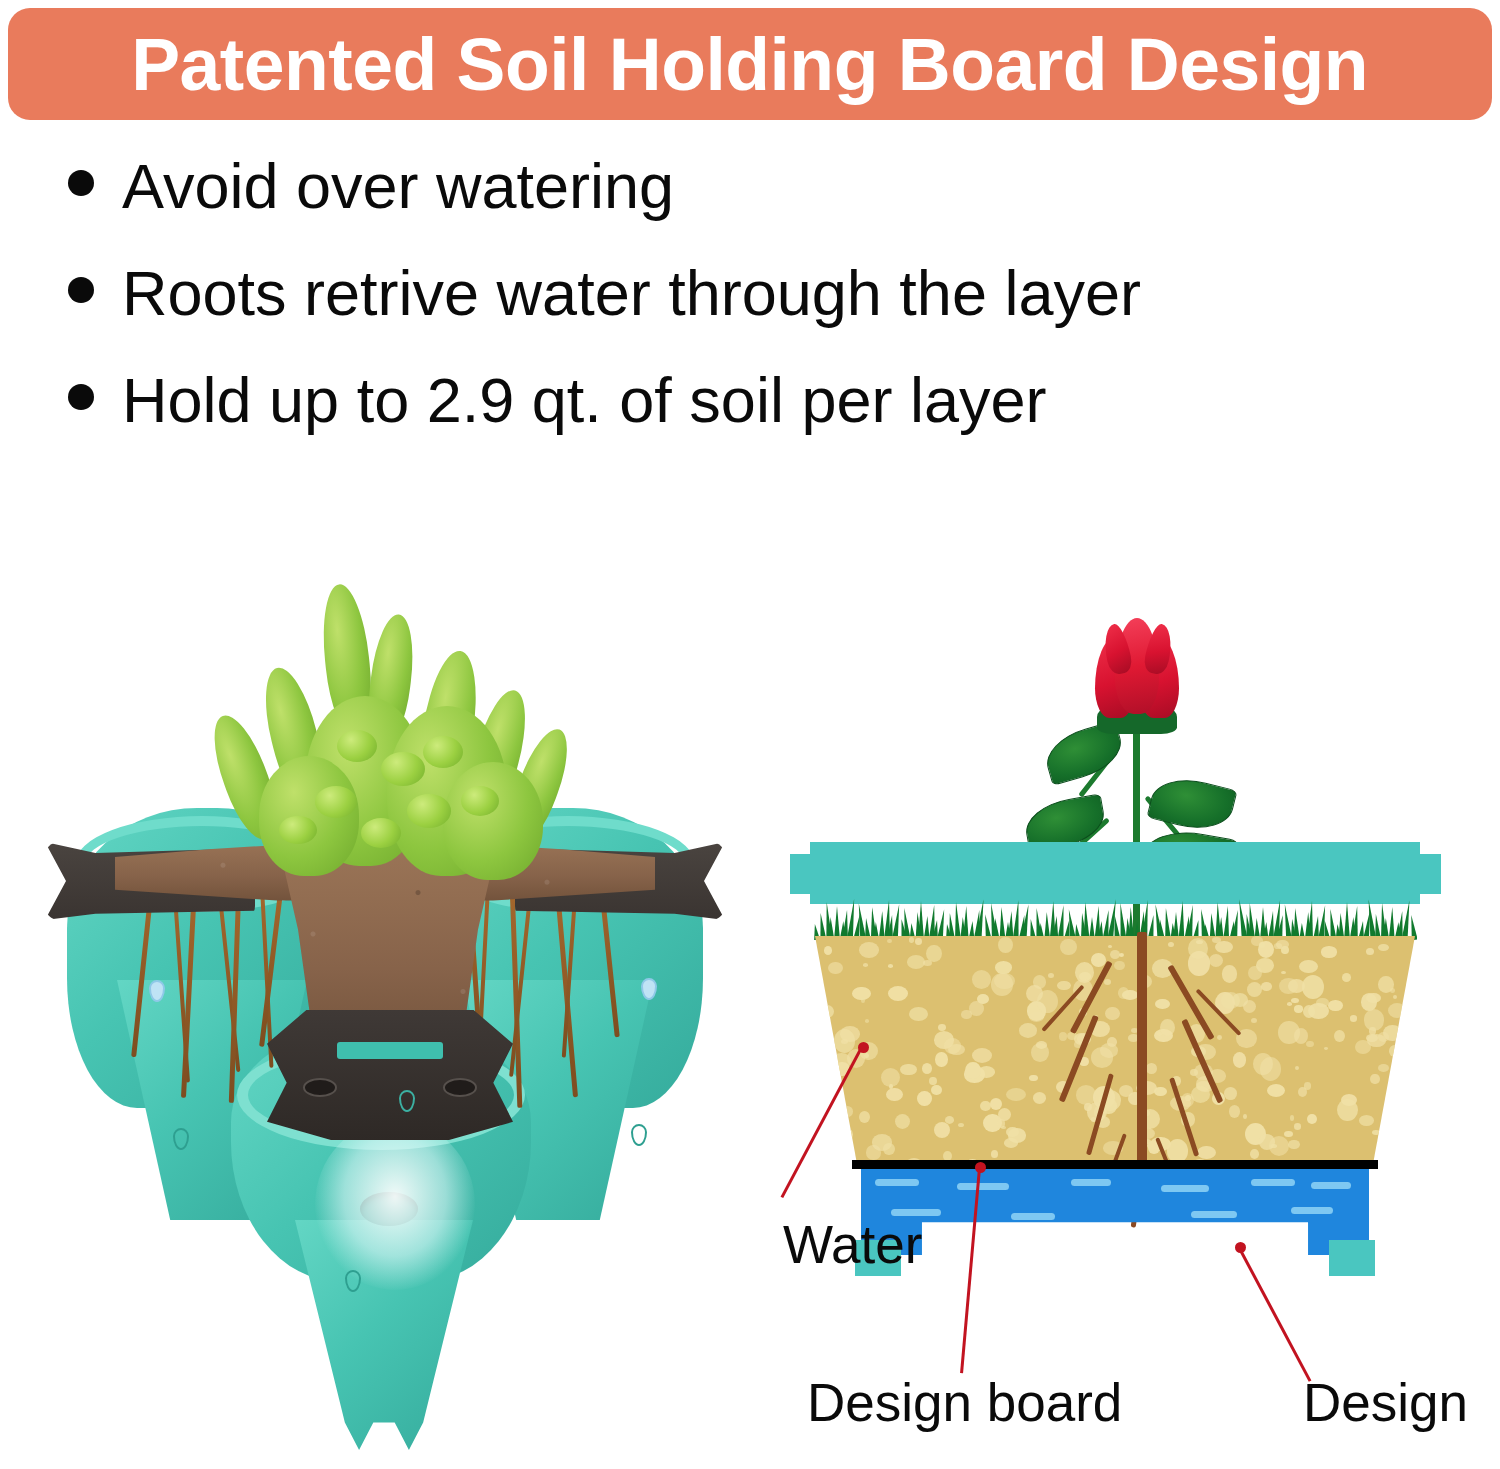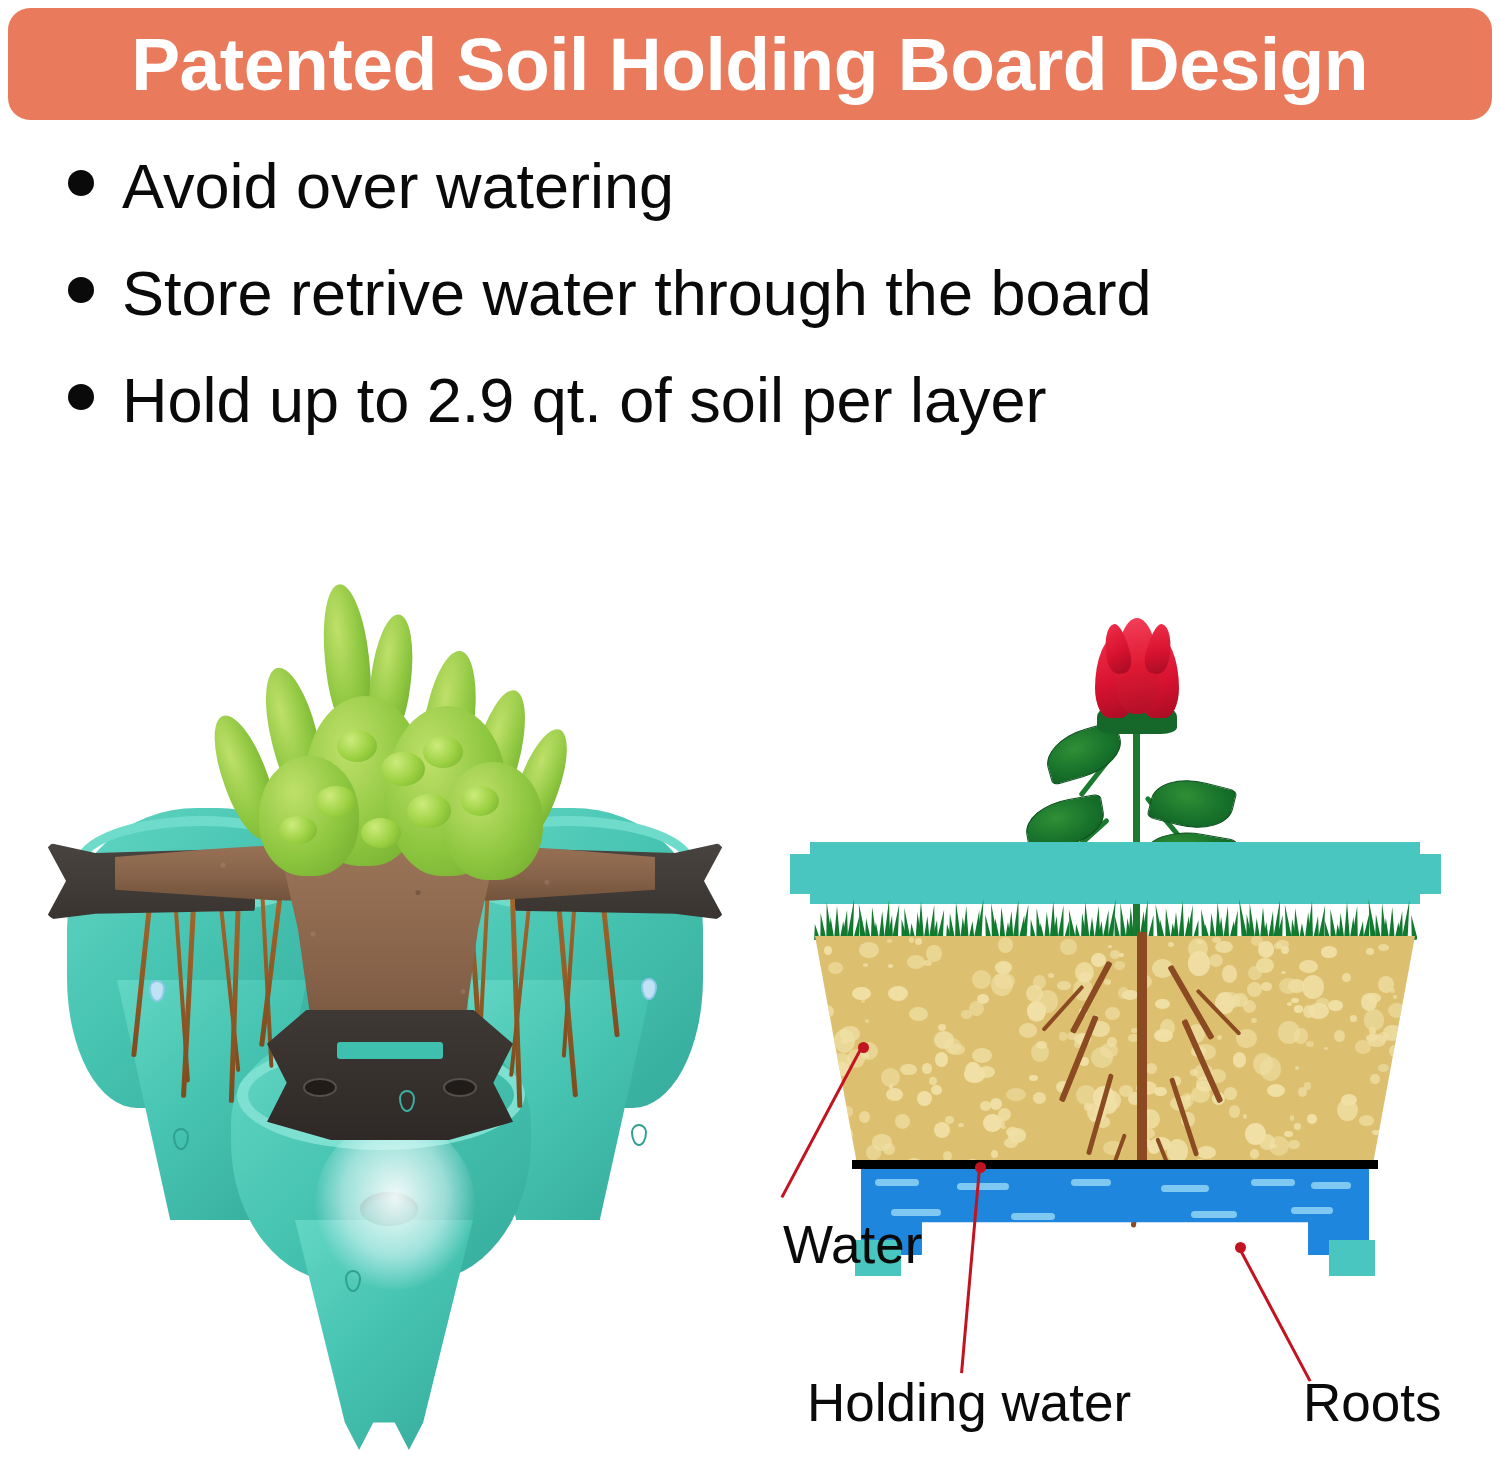--- a/index.html
+++ b/index.html
@@ -249,21 +249,21 @@
     <div id="banner-title">Patented Soil Holding Board Design</div>
   </div>
 
   <div id="bullets">
     <div class="bullet-row">
       <span class="bullet-dot"></span>
       <span class="bullet-text">Avoid over watering</span>
     </div>
     <div class="bullet-row">
       <span class="bullet-dot"></span>
-      <span class="bullet-text">Store retrive water through the board</span>
+      <span class="bullet-text">Roots retrive water through the layer</span>
     </div>
     <div class="bullet-row">
       <span class="bullet-dot"></span>
       <span class="bullet-text">Hold up to 2.9 qt. of soil per layer</span>
     </div>
   </div>
 
   <div id="figures">
 
     <div id="left-fig">
@@ -813,21 +813,21 @@
       <div id="board-line"></div>
       <div id="pot-foot-l"></div>
       <div id="pot-foot-r"></div>
 
       <div class="leader-dot" style="left:103px; top:462px;"></div>
       <div class="leader" style="left:108px; top:468px; width:170px; transform:rotate(118deg);"></div>
       <div class="callout-label" style="left:28px; top:638px;">Water</div>
 
       <div class="leader-dot" style="left:220px; top:582px;"></div>
       <div class="leader" style="left:226px; top:588px; width:206px; transform:rotate(95deg);"></div>
-      <div class="callout-label" style="left:52px; top:796px;">Holding water</div>
+      <div class="callout-label" style="left:52px; top:796px;">Design board</div>
 
       <div class="leader-dot" style="left:480px; top:662px;"></div>
       <div class="leader" style="left:486px; top:668px; width:150px; transform:rotate(62deg);"></div>
-      <div class="callout-label" style="left:548px; top:796px;">Roots</div>
+      <div class="callout-label" style="left:548px; top:796px;">Design</div>
     </div>
 
   </div>
 </div>
 
 </body></html>

